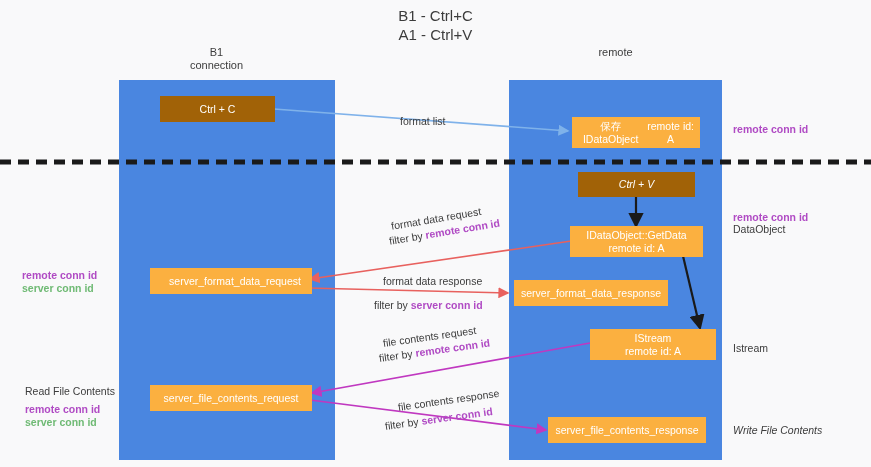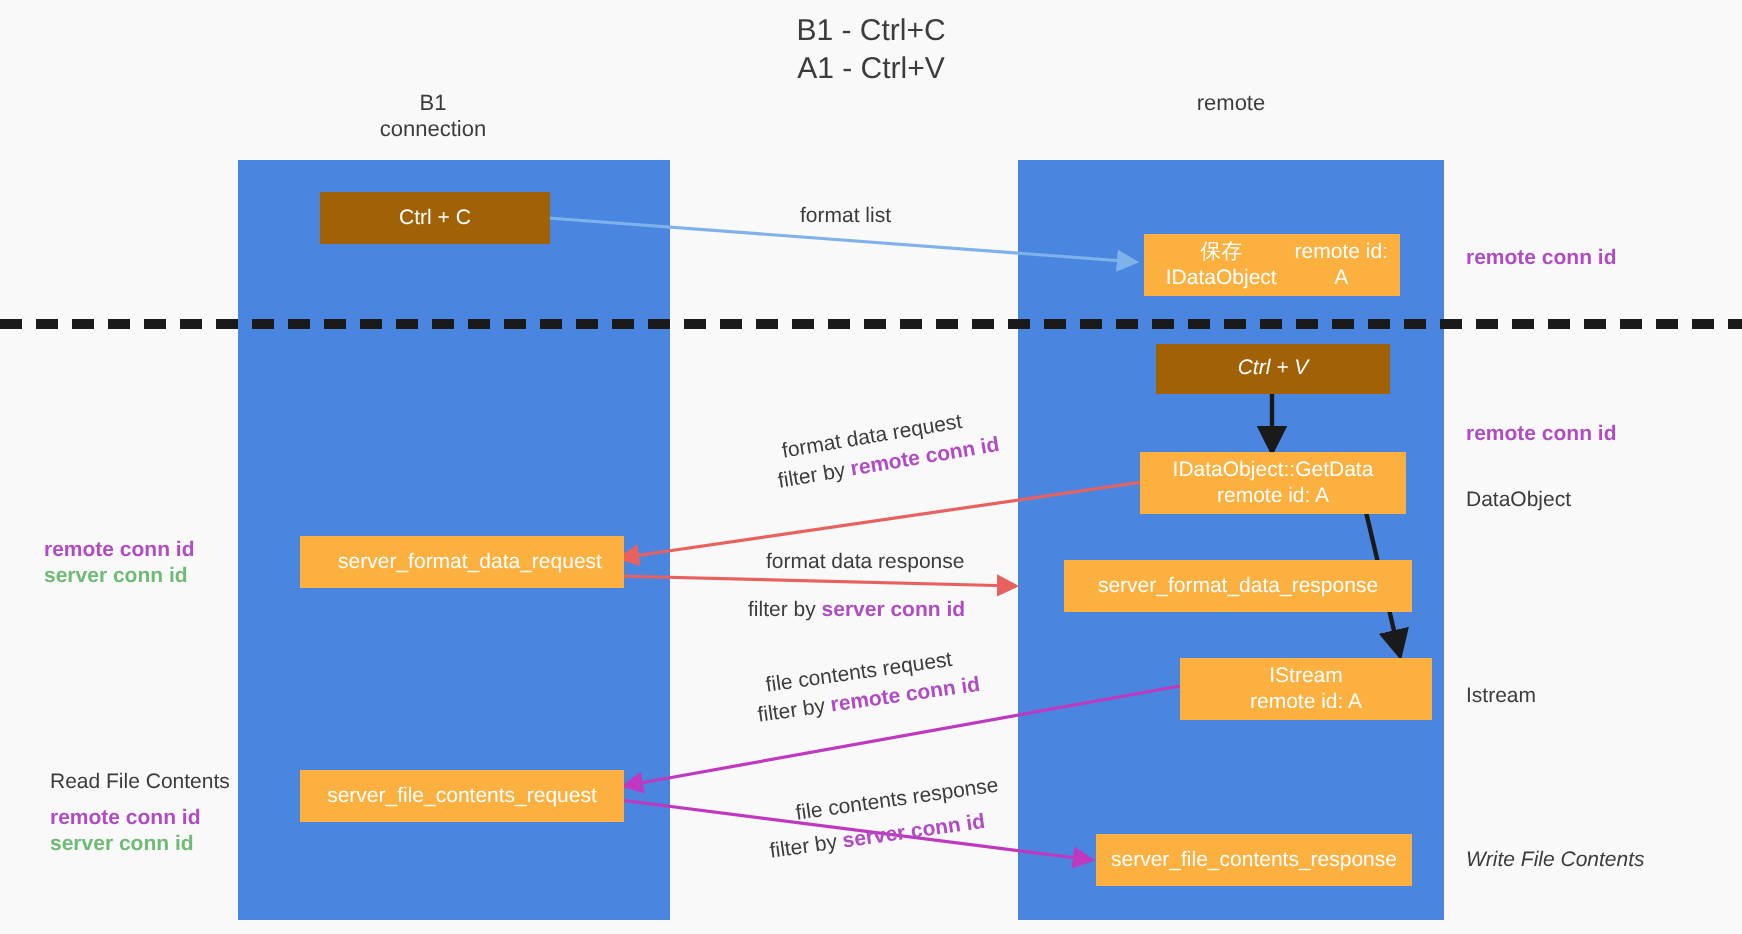--- a/index.html
+++ b/index.html
@@ -122,56 +122,56 @@
 
   <div class="node orange" style="left:570px;top:226px;width:133px;height:31px;flex-direction:column;">
     <span>IDataObject::GetData</span>
     <span>remote id: A</span>
   </div>
 
   <div class="node orange" style="left:150px;top:268px;width:162px;height:26px;padding-left:12px;">
     <span>server_format_data_request</span>
   </div>
 
-  <div class="node orange" style="left:514px;top:280px;width:174px;height:26px;margin-left:18px;">
+  <div class="node orange" style="left:514px;top:280px;width:154px;height:26px;">
     <span>server_format_data_response</span>
   </div>
 
   <div class="node orange" style="left:590px;top:329px;width:126px;height:31px;flex-direction:column;">
     <span>IStream</span>
     <span>remote id: A</span>
   </div>
 
   <div class="node orange" style="left:150px;top:385px;width:162px;height:26px;">
     <span>server_file_contents_request</span>
   </div>
 
   <div class="node orange" style="left:548px;top:417px;width:158px;height:26px;">
     <span>server_file_contents_response</span>
   </div>
 
-  <div class="wirelabel" style="left:400px;top:101px;">format list</div>
+  <div class="wirelabel" style="left:400px;top:114px;">format list</div>
 
   <div class="wirelabel rot-a" style="left:390px;top:219px;">format data request</div>
   <div class="wirelabel rot-a" style="left:388px;top:234px;"><span>filter by </span><b class="purple">remote conn id</b></div>
 
   <div class="wirelabel" style="left:383px;top:274px;">format data response</div>
   <div class="wirelabel" style="left:374px;top:298px;"><span>filter by </span><b class="purple">server conn id</b></div>
 
   <div class="wirelabel rot-b" style="left:382px;top:336px;">file contents request</div>
   <div class="wirelabel rot-b" style="left:378px;top:351px;"><span>filter by </span><b class="purple">remote conn id</b></div>
 
   <div class="wirelabel rot-b" style="left:397px;top:400px;">file contents response</div>
   <div class="wirelabel rot-b" style="left:384px;top:419px;"><span>filter by </span><b class="purple">server conn id</b></div>
 
   <div class="sidelabel purple" style="left:733px;top:123px;">remote conn id</div>
 
   <div class="sidelabel purple" style="left:733px;top:211px;">remote conn id</div>
 
-  <div class="sidelabel plain" style="left:733px;top:244px;">DataObject</div>
+  <div class="sidelabel plain" style="left:733px;top:223px;">DataObject</div>
 
   <div class="sidelabel plain" style="left:733px;top:342px;">Istream</div>
 
   <div class="sidelabel plain" style="left:733px;top:424px;font-style:italic;">Write File Contents</div>
 
   <div class="sidelabel purple" style="left:22px;top:269px;">remote conn id</div>
   <div class="sidelabel green-txt" style="left:22px;top:282px;">server conn id</div>
 
   <div class="sidelabel plain" style="left:25px;top:385px;">Read File Contents</div>
   <div class="sidelabel purple" style="left:25px;top:403px;">remote conn id</div>

